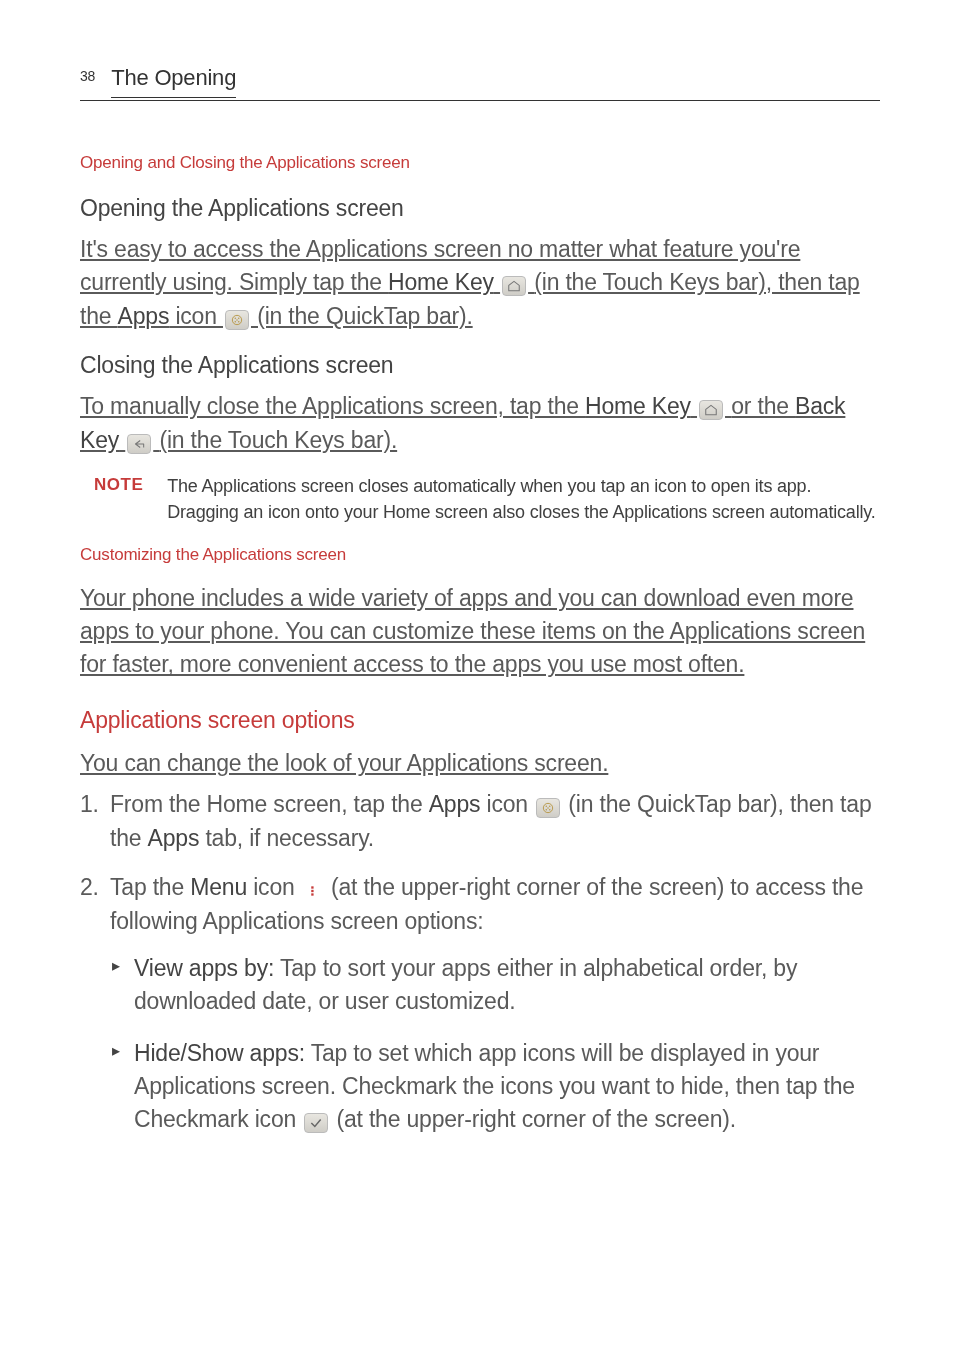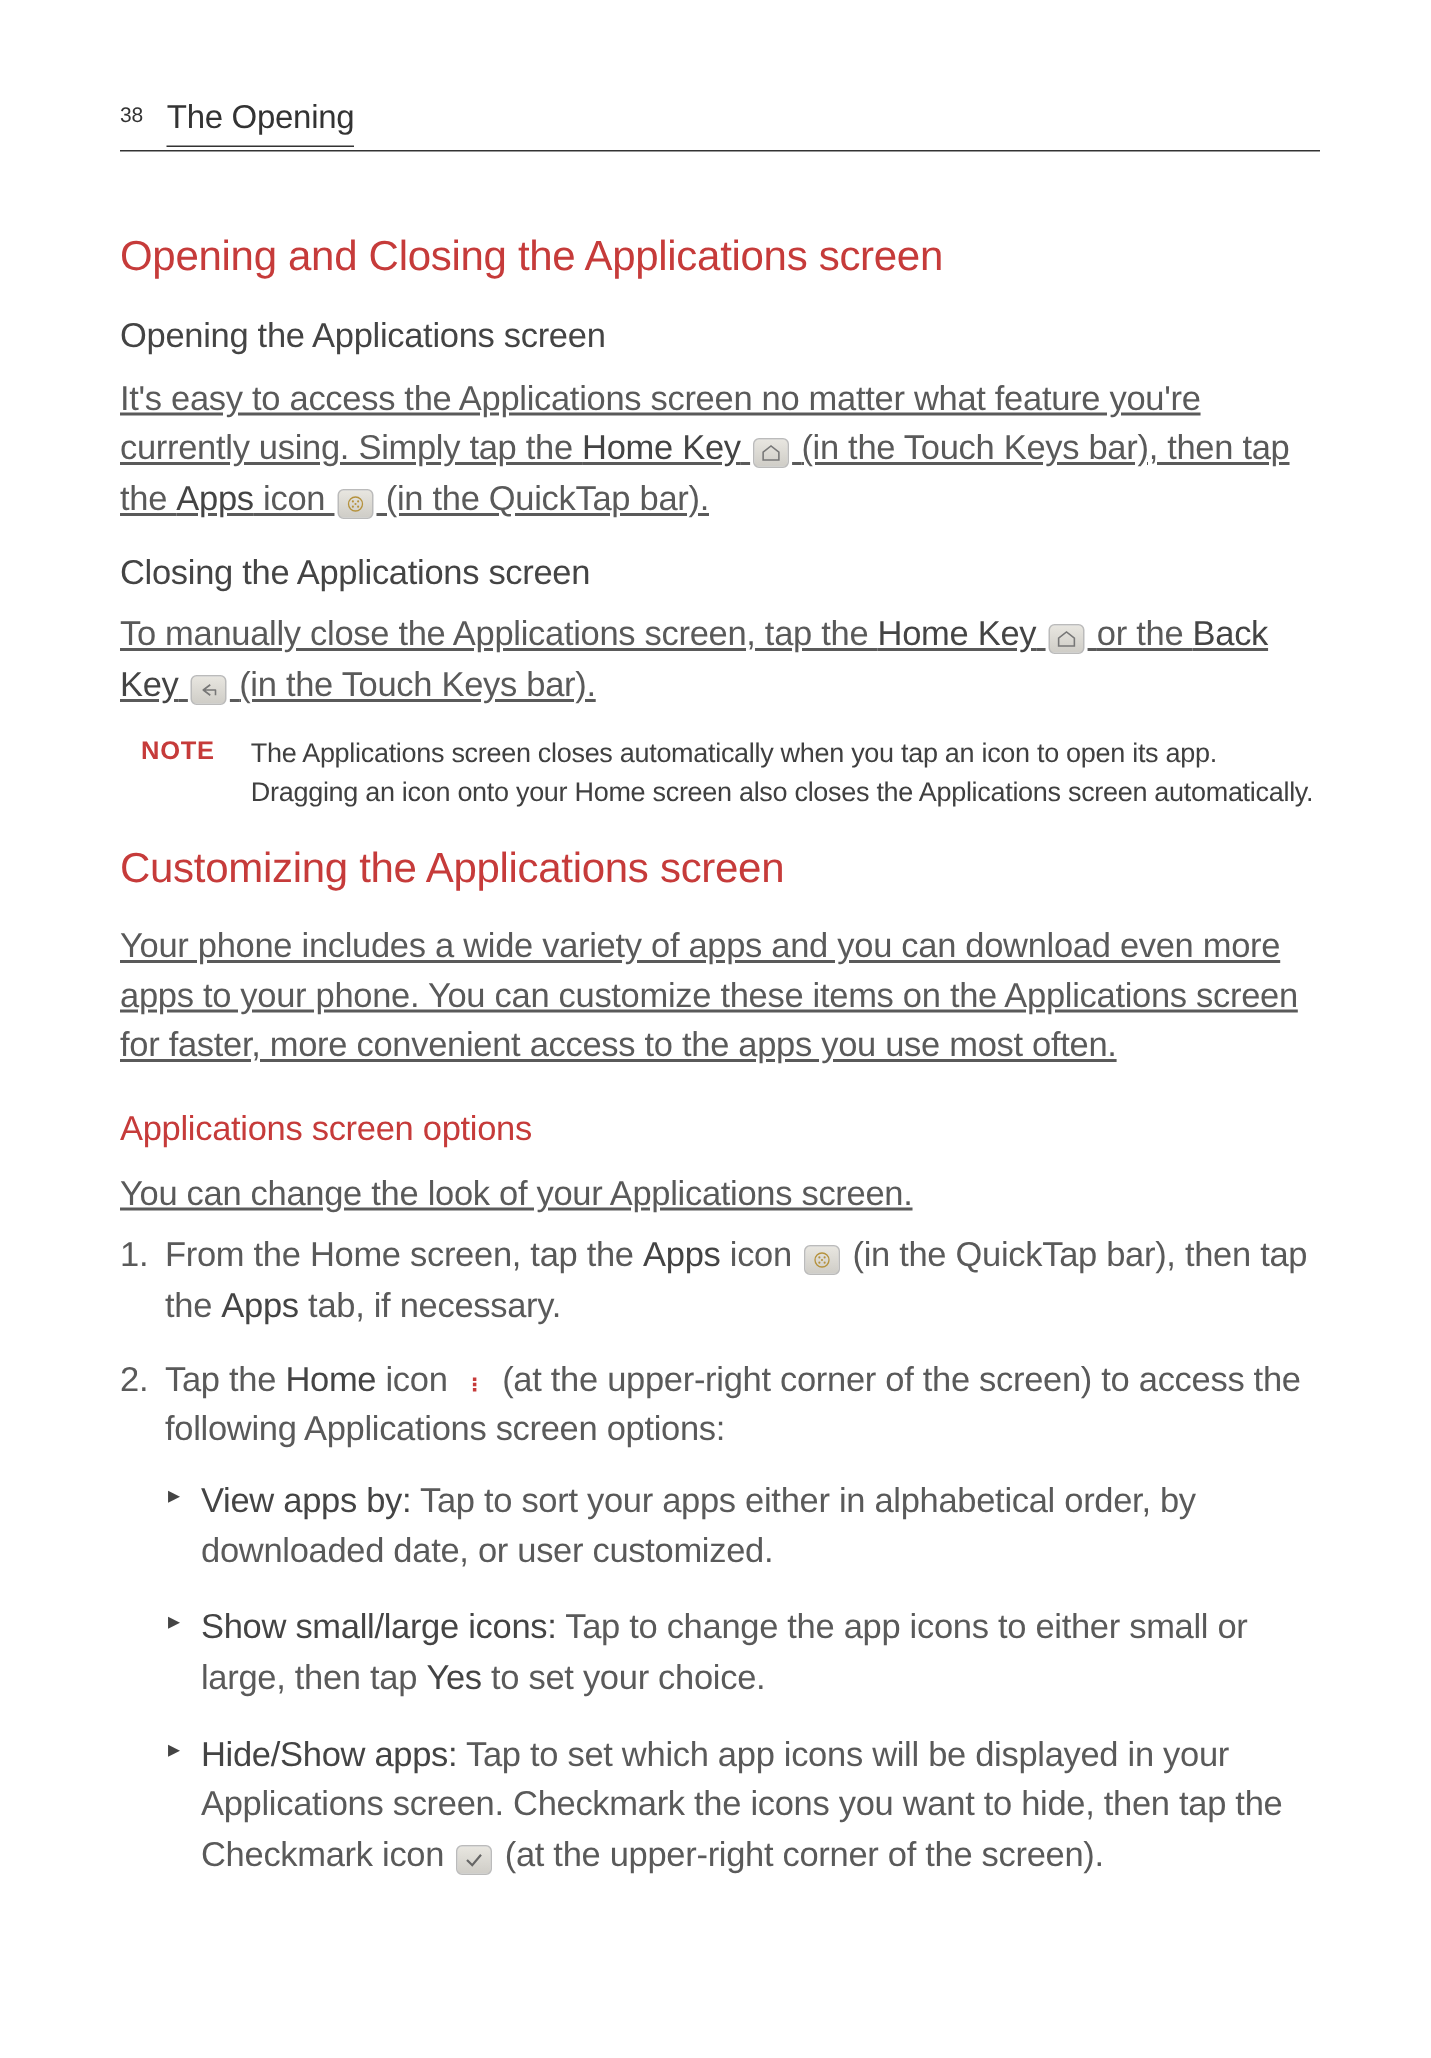--- a/index.html
+++ b/index.html
@@ -32,21 +32,21 @@
       font-size: 22px;
       color: #333;
       font-weight: 400;
       border-bottom: 1.5px solid #333;
       padding-bottom: 3px;
       position: relative;
       top: 4px;
     }
     .h2-red {
       color: #c63b3a;
-      font-size: 28px;
+      font-size: 17px;
       font-weight: 400;
       margin-bottom: 14px;
       margin-top: 8px;
       letter-spacing: -0.2px;
     }
     .h3-red {
       color: #c63b3a;
       font-size: 23px;
       font-weight: 400;
       margin-bottom: 10px;
@@ -193,34 +193,31 @@
           <circle cx="12" cy="12" r="8" fill="none" stroke="#b5923d" stroke-width="1.5"></circle>
           <circle cx="9" cy="9" r="1.2" fill="#b5923d"></circle>
           <circle cx="15" cy="9" r="1.2" fill="#b5923d"></circle>
           <circle cx="9" cy="15" r="1.2" fill="#b5923d"></circle>
           <circle cx="15" cy="15" r="1.2" fill="#b5923d"></circle>
           <circle cx="12" cy="12" r="1.2" fill="#b5923d"></circle>
         </svg>
       </span><span> (in the QuickTap bar), then tap the </span><span class="bold">Apps</span><span> tab, if necessary.</span>
   </li>
   <li>
-    <span>Tap the </span><span class="bold">Home</span><span> icon </span><span class="icon-box" style="background:#fff;border:none;width:20px;">
+    <span>Tap the </span><span class="bold">Menu</span><span> icon </span><span class="icon-box" style="background:#fff;border:none;width:20px;">
         <svg viewBox="0 0 24 24">
           <rect x="9" y="4" width="4" height="4" fill="#c63b3a"></rect>
           <rect x="9" y="10" width="4" height="4" fill="#c63b3a"></rect>
           <rect x="9" y="16" width="4" height="4" fill="#c63b3a"></rect>
         </svg>
       </span><span> (at the upper-right corner of the screen) to access the following Applications screen options:</span>
 
     <ul class="bullets">
       <li>
         <span class="bold">View apps by:</span><span> Tap to sort your apps either in alphabetical order, by downloaded date, or user customized.</span>
-      </li>
-      <li>
-        <span class="bold">Show small/large icons:</span><span> Tap to change the app icons to either small or large, then tap </span><span class="bold">Yes</span><span> to set your choice.</span>
       </li>
       <li>
         <span class="bold">Hide/Show apps:</span><span> Tap to set which app icons will be displayed in your Applications screen. Checkmark the icons you want to hide, then tap the Checkmark icon </span><span class="icon-box">
             <svg viewBox="0 0 24 24">
               <path d="M4 12 L10 18 L20 6" fill="none" stroke="#666" stroke-width="2.5"></path>
             </svg>
           </span><span> (at the upper-right corner of the screen).</span>
       </li>
     </ul>
   </li>

